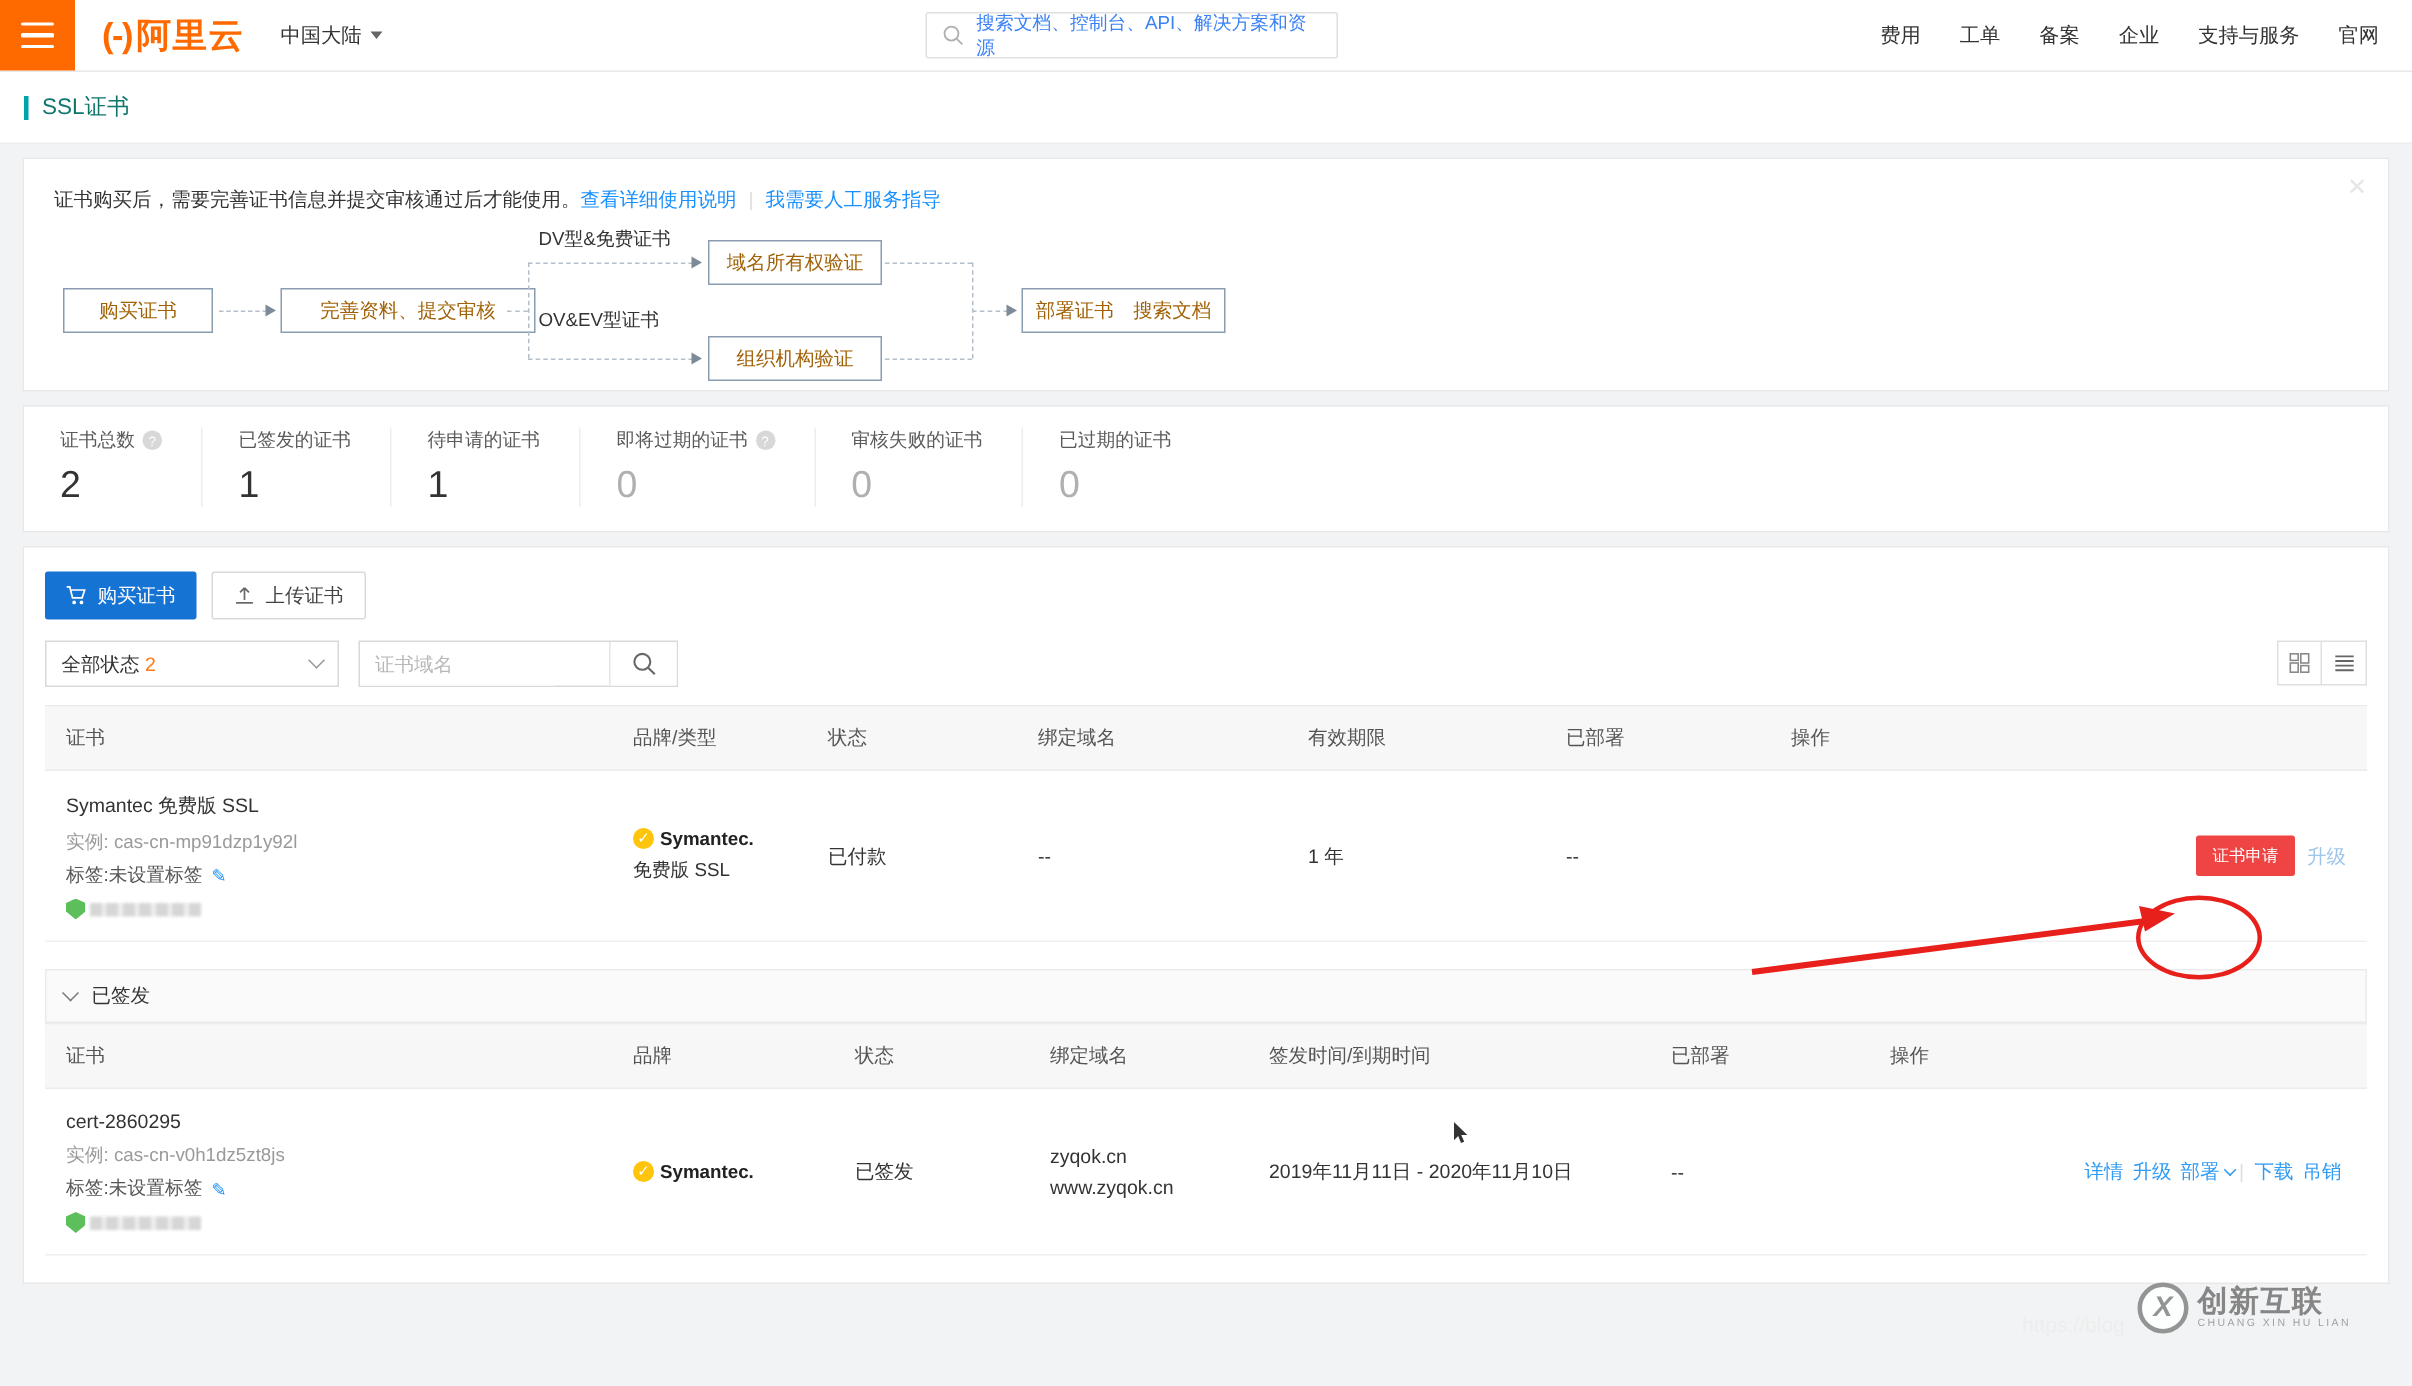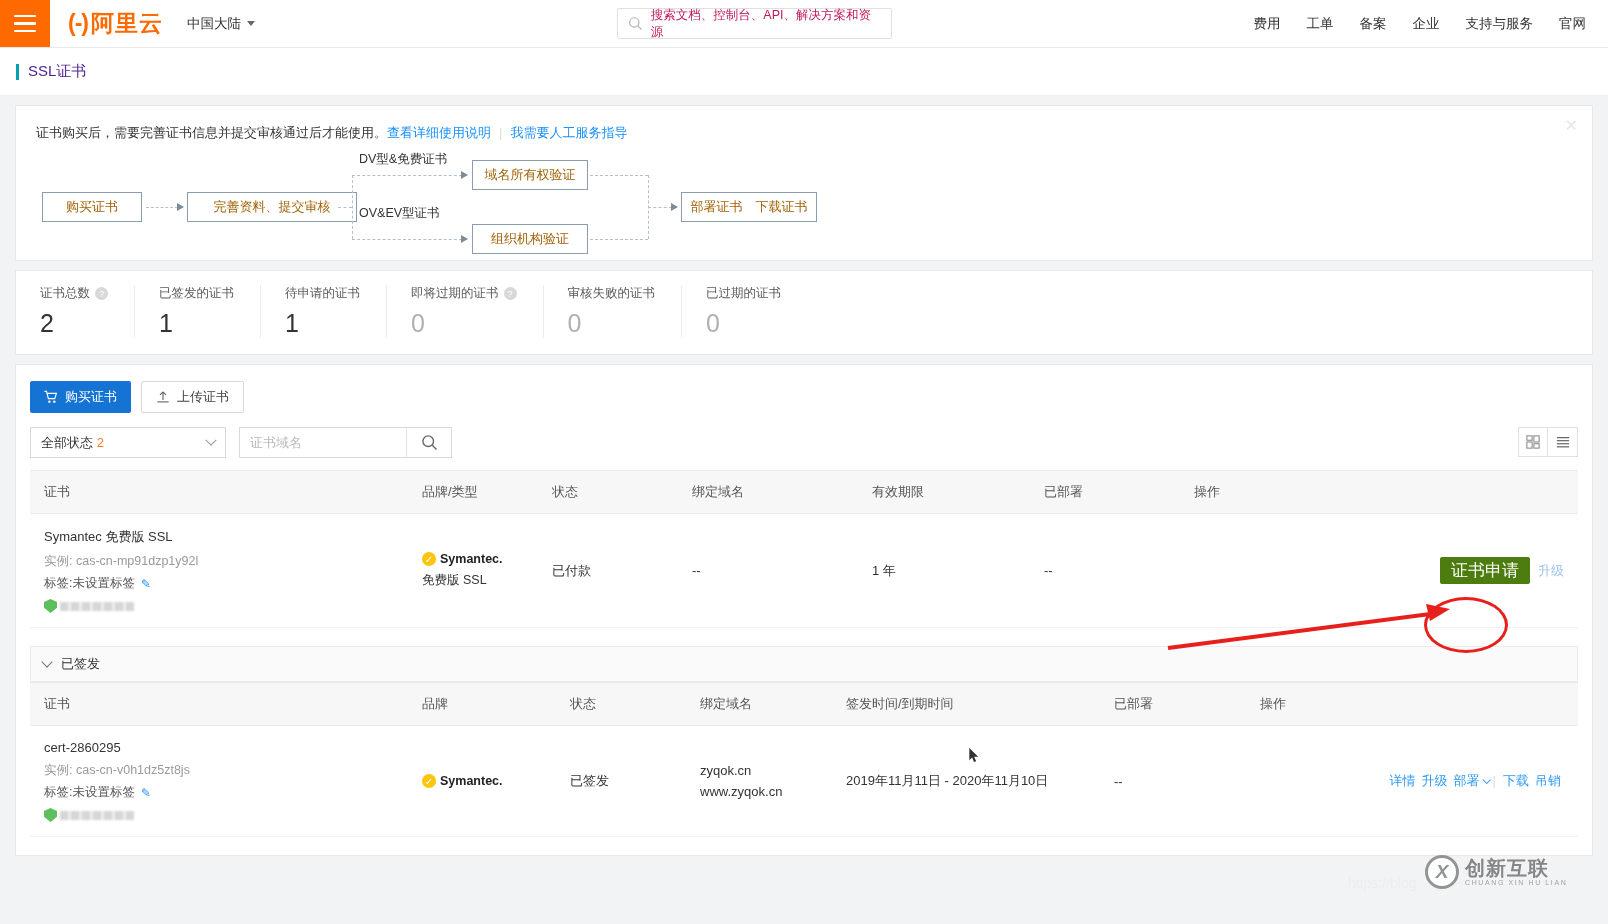--- a/index.html
+++ b/index.html
@@ -30,34 +30,34 @@
     color: #333; cursor: pointer; padding: 0 10px;
   }
   .caret-dn { width: 0; height: 0; border-left: 4.5px solid transparent;
     border-right: 4.5px solid transparent; border-top: 5px solid #666; }
   .nav-spacer { flex: 1; }
   .searchbox {
     position: absolute; left: 617px; top: 8px; width: 275px; height: 31px;
     border: 1px solid #e0e0e0; background: #fff; border-radius: 2px;
     display: flex; align-items: center; padding: 0 10px; gap: 8px;
   }
-  .searchbox .ph { color: #be185d; font-size: 12.5px; }
+  .searchbox .ph { color: #3b82f6; font-size: 12.5px; }
   .nav-right { display: flex; align-items: center; gap: 0; padding-right: 14px; }
   .nav-right a {
     color: #333; text-decoration: none; font-size: 13.5px; padding: 0 13px; cursor: pointer;
   }
   .nav-right a:last-child { padding-right: 8px; }
 
   
   .page-head {
     background: #fff; height: 48px; display: flex; align-items: center;
     padding-left: 16px; border-bottom: 1px solid #eee;
   }
   .page-head .bar { width: 3px; height: 16px; background: #00a2ae; margin-right: 9px; }
-  .page-head .ttl { font-size: 15px; color: #4c1d95; }
+  .page-head .ttl { font-size: 15px; color: #0f766e; }
 
   
   .content { padding: 9px 15px 0 15px; }
 
   
   .card { background: #fff; border: 1px solid #e8e8e8; position: relative; }
   .notice { padding: 18px 20px 8px 20px; }
   .notice-text { font-size: 13px; color: #333; }
   .notice-text a { color: #1890ff; text-decoration: none; }
   .notice-text .divider { color: #ddd; margin: 0 8px; }
@@ -186,22 +186,22 @@
   .sym-name { font-size: 12.5px; color: #222; font-weight: bold; }
   .sym-type { font-size: 12.5px; color: #333; margin-top: 6px; }
   .act-links { font-size: 13px; white-space: nowrap; }
   .act-links a { color: #2f9bf5; text-decoration: none; cursor: pointer; margin: 0 3px; }
   .act-links .sep { color: #ddd; margin: 0 4px; }
   .act-links .mini-chev {
     display: inline-block; width: 6px; height: 6px; border-right: 1.3px solid #2f9bf5;
     border-bottom: 1.3px solid #2f9bf5; transform: rotate(45deg) translate(-1px,-2px);
   }
   .btn-apply {
-    background: #4d7c0f; color: #fff; border: none; height: 27px; padding: 0 11px;
-    font-size: 17px; cursor: pointer; border-radius: 2px;
+    background: #ef4444; color: #fff; border: none; height: 27px; padding: 0 11px;
+    font-size: 11px; cursor: pointer; border-radius: 2px;
     font-family: Liberation Sans, sans-serif;
   }
   .op-cell { display: flex; align-items: center; justify-content: flex-end; gap: 8px; }
   .grey-link { color: #9ec5ea; text-decoration: none; font-size: 13px; cursor: pointer; }
 
   
   .anno { position: absolute; pointer-events: none; }
   .anno-circle {
     border: 3px solid #e8201c; border-radius: 50%;
     left: 1424px; top: 597px; width: 84px; height: 56px;
@@ -306,21 +306,21 @@
         <span>组织机构验证</span>
       </div>
 
       <div class="dashed-h" style="left:562px; top:15px; width:58px;"></div>
       <div class="dashed-h" style="left:562px; top:79px; width:58px;"></div>
       <div class="dashed-v" style="left:620px; top:15px; height:64px;"></div>
       <div class="dashed-h" style="left:620px; top:47px; width:24px;"></div>
       <div class="arrow-r" style="left:643px; top:43px;"></div>
 
       <div class="fbox" style="left:653px; top:32px; width:136px; height:30px;">
-        <span>部署证书　下载证书</span>
+        <span>部署证书　搜索文档</span>
       </div>
     </div>
   </div>
 
   <div class="card" style="margin-top:9px;">
     <div class="stats">
       <div class="stat">
         <div class="lbl">
           <span>证书总数</span>
           <span class="qmark">?</span>

